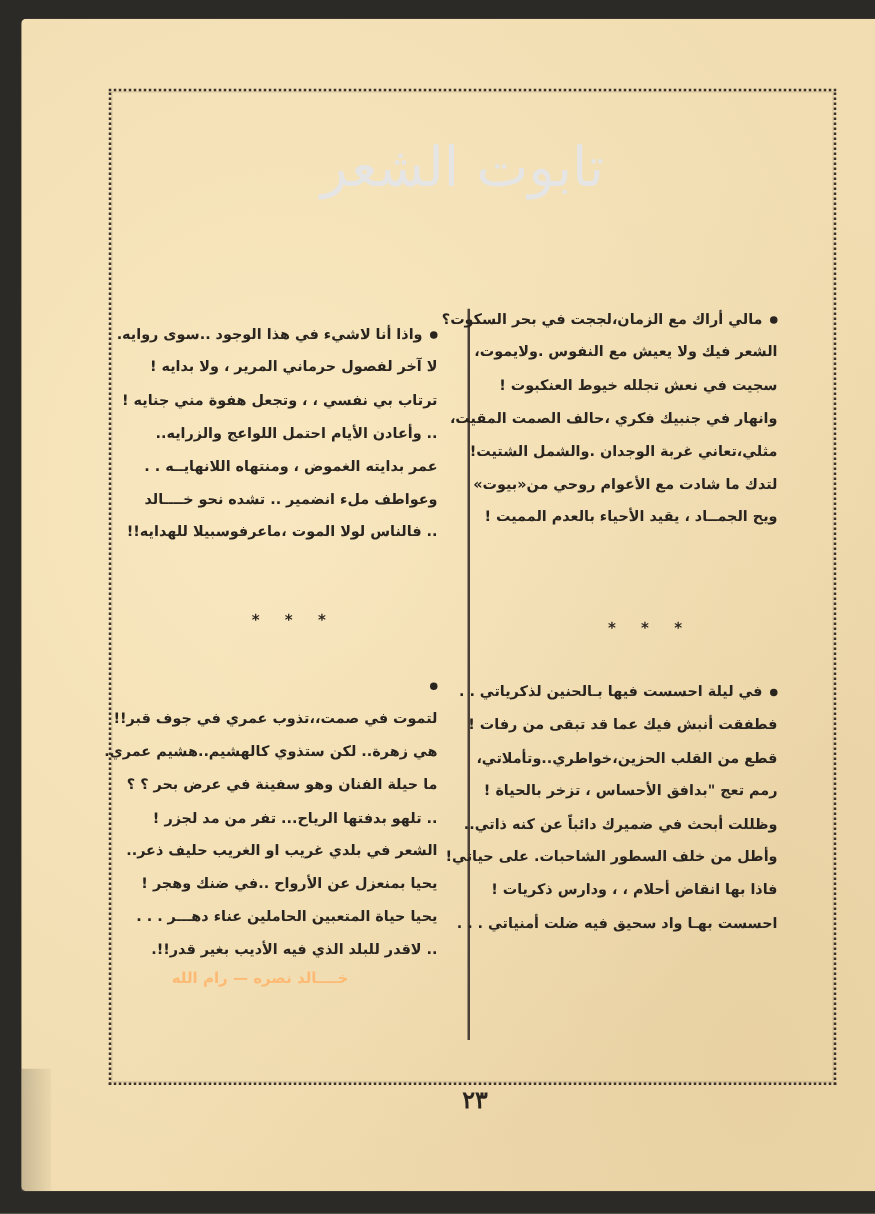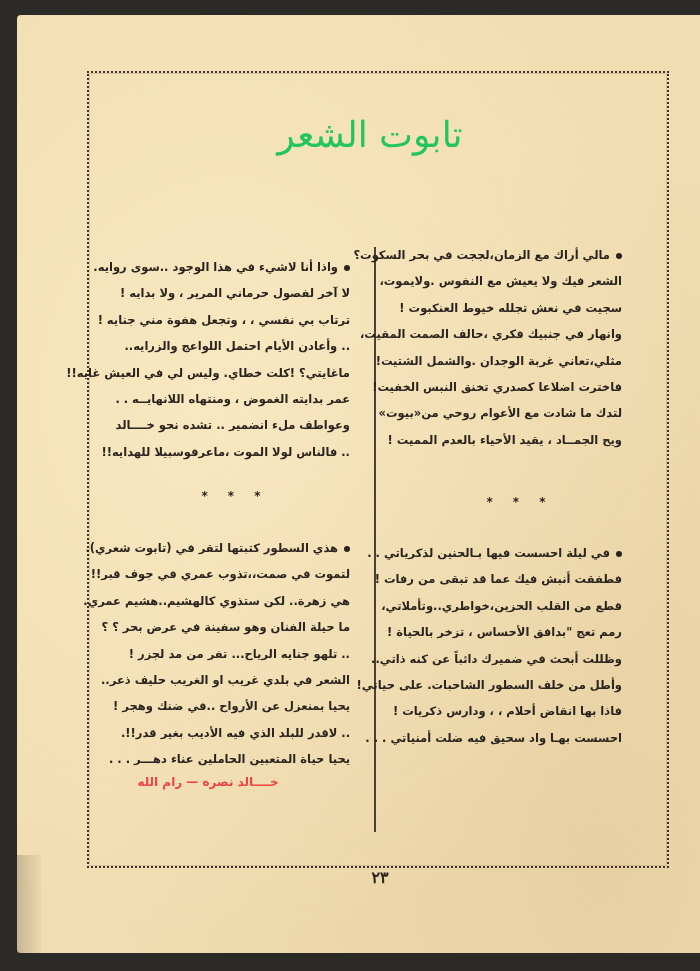--- a/index.html
+++ b/index.html
@@ -23,43 +23,43 @@
   }
   .frame {
     position:absolute; left:87px; top:71px; width:578px; height:793px;
     border:2.5px dotted #3b3128;
     box-shadow: inset 0 0 0 1px rgba(59,49,40,0.15);
   }
   .title {
     position:absolute; left:230px; top:100px; width:280px; height:70px;
     text-align:center; direction:rtl;
     font-family:"DejaVu Serif", serif;
-    font-size:36px; color:#22c55e; line-height:70px;
+    font-size:44px; color:#e5e5e5; line-height:70px;
   }
   .divider {
     position:absolute; left:374px; top:247px; width:1.5px; height:585px;
     background:#4a4038;
   }
   .col {
     position:absolute; direction:rtl; text-align:right;
     font-family:"DejaVu Sans", sans-serif;
     font-size:11.5px; font-weight:bold; color:#2a241e;
   }
   .col .line { height:26.4px; line-height:26.4px; white-space:nowrap; }
   .col .bullet { display:inline-block; width:6px; height:6px; border-radius:50%; background:#2a241e; margin-left:6px; vertical-align:middle; }
   .stars {
     position:absolute; text-align:center; font-size:12px; font-weight:bold; color:#2a241e; letter-spacing:8px;
   }
   .signature {
     position:absolute; left:128px; top:775px; width:160px; direction:rtl; text-align:center;
-    font-size:12px; font-weight:bold; color:#ef4444;
+    font-size:12px; font-weight:bold; color:#fdba74;
   }
   .pagenum {
     position:absolute; left:360px; top:868px; width:40px; text-align:center;
-    font-family:"DejaVu Serif", serif; font-size:16px; font-weight:bold; color:#2a241e;
+    font-family:"DejaVu Serif", serif; font-size:19px; font-weight:bold; color:#2a241e;
   }
 </style>
 </head>
 <body>
 
 <div class="page">
   <div class="stain"></div>
 </div>
 
 <div class="frame"></div>
@@ -67,21 +67,20 @@
 <div class="title">تابوت الشعر</div>
 
 <div class="divider"></div>
 
 <div class="col" style="left:390px; top:242px; width:232px;">
   <div class="line"><span class="bullet"></span><span>مالي أراك مع الزمان،لججت في بحر السكوت؟</span></div>
   <div class="line">الشعر فيك ولا يعيش مع النفوس .ولايموت،</div>
   <div class="line">سجيت في نعش تجلله خيوط العنكبوت !</div>
   <div class="line">وانهار في جنبيك فكري ،حالف الصمت المقيت،</div>
   <div class="line">مثلي،تعاني غربة الوجدان .والشمل الشتيت!</div>
-  <div class="line">فاخترت اضلاعا كصدري تخنق النبس الخفيت!</div>
   <div class="line">لتدك ما شادت مع الأعوام روحي من«بيوت»</div>
   <div class="line">ويح الجمــاد ، يقيد الأحياء بالعدم المميت !</div>
 </div>
 
 <div class="stars" style="left:470px; top:495px; width:100px;">* * *</div>
 
 <div class="col" style="left:390px; top:540px; width:232px;">
   <div class="line"><span class="bullet"></span><span>في ليلة احسست فيها بـالحنين لذكرياتي . .</span></div>
   <div class="line">فطفقت أنبش فيك عما قد تبقى من رفات !</div>
   <div class="line">قطع من القلب الحزين،خواطري..وتأملاتي،</div>
@@ -90,35 +89,34 @@
   <div class="line">وأطل من خلف السطور الشاحبات. على حياتي!</div>
   <div class="line">فاذا بها انقاض أحلام ، ، ودارس ذكريات !</div>
   <div class="line">احسست بهـا واد سحيق فيه ضلت أمنياتي . . .</div>
 </div>
 
 <div class="col" style="left:110px; top:254px; width:240px;">
   <div class="line"><span class="bullet"></span><span>واذا أنا لاشيء في هذا الوجود ..سوى روايه.</span></div>
   <div class="line">لا آخر لفصول حرماني المرير ، ولا بدايه !</div>
   <div class="line">ترتاب بي نفسي ، ، وتجعل هفوة مني جنايه !</div>
   <div class="line">.. وأعادن الأيام احتمل اللواعج والزرايه..</div>
-  <div class="line">ماغايتي؟ !كلت خطاي. وليس لي في العيش غايه!!</div>
   <div class="line">عمر بدايته الغموض ، ومنتهاه اللانهايــه . .</div>
   <div class="line">وعواطف ملء انضمير .. تشده نحو خــــالد</div>
   <div class="line">.. فالناس لولا الموت ،ماعرفوسبيلا للهدايه!!</div>
 </div>
 
 <div class="stars" style="left:185px; top:489px; width:100px;">* * *</div>
 
 <div class="col" style="left:110px; top:535px; width:240px;">
-  <div class="line"><span class="bullet"></span><span>هذي السطور كتبتها لتقر في (تابوت شعري).</span></div>
+  <div class="line"><span class="bullet"></span></div>
   <div class="line">لتموت في صمت،،تذوب عمري في جوف قبر!!</div>
   <div class="line">هي زهرة.. لكن ستذوي كالهشيم..هشيم عمري.</div>
   <div class="line">ما حيلة الفنان وهو سفينة في عرض بحر ؟ ؟</div>
-  <div class="line">.. تلهو جنايه الرياح... تفر من مد لجزر !</div>
+  <div class="line">.. تلهو بدفتها الرياح... تفر من مد لجزر !</div>
   <div class="line">الشعر في بلدي غريب او الغريب حليف ذعر..</div>
   <div class="line">يحيا بمنعزل عن الأرواح ..في ضنك وهجر !</div>
+  <div class="line">يحيا حياة المتعبين الحاملين عناء دهـــر . . .</div>
   <div class="line">.. لاقدر للبلد الذي فيه الأديب بغير قدر!!.</div>
-  <div class="line">يحيا حياة المتعبين الحاملين عناء دهـــر . . .</div>
 </div>
 
 <div class="signature">خــــالد نصره — رام الله</div>
 
 <div class="pagenum">٢٣</div>
 
 </body></html>

